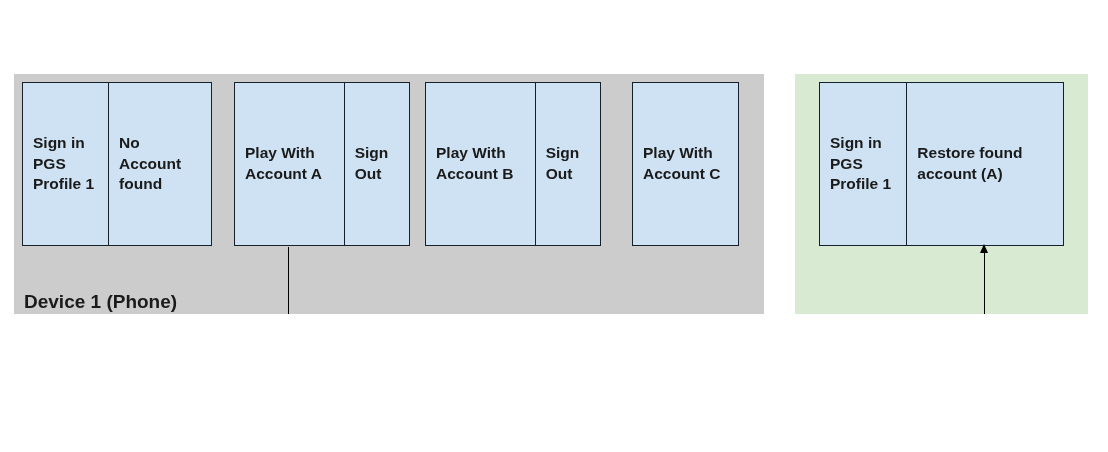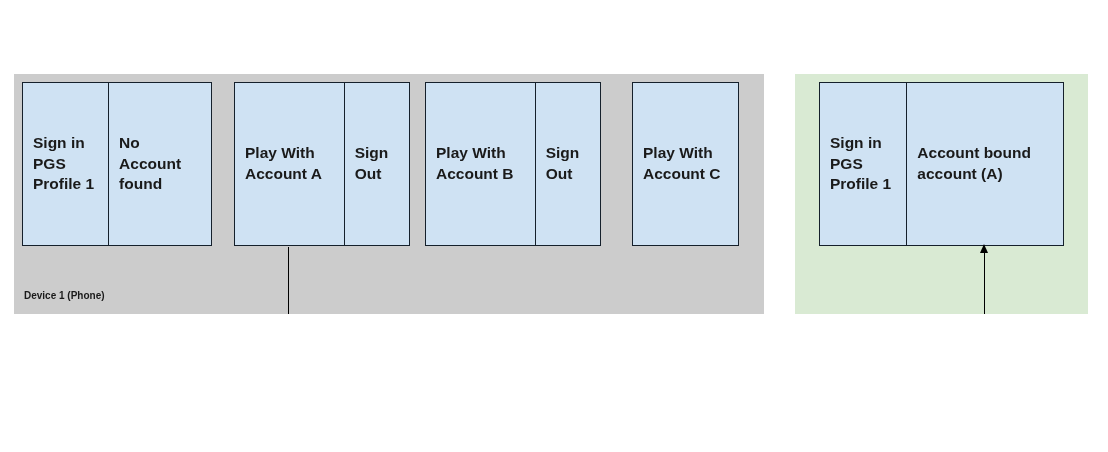--- a/index.html
+++ b/index.html
@@ -33,22 +33,22 @@
   .device-pc {
     left: 795px;
     top: 74px;
     width: 293px;
     height: 240px;
     background: #d9ead3;
   }
   .device-label {
     position: absolute;
     left: 10px;
-    bottom: 12px;
-    font-size: 10px;
+    bottom: 0;
+    font-size: 19px;
     color: #1a1a1a;
     white-space: nowrap;
     line-height: 1.2;
   }
 
   
   .state-group {
     position: absolute;
     box-sizing: border-box;
     display: flex;
@@ -168,21 +168,21 @@
 
   <div class="device device-pc">
 
     <div class="state-group" id="g5">
       <div class="state-cell c0">
         <span>Sign in
 PGS
 Profile 1</span>
       </div>
       <div class="state-cell c1">
-        <span>Account bound
+        <span>Restore found
 account (A)</span>
       </div>
     </div>
 
   </div>
 
   <div class="connector conn-vline" style="left:288px; top:247px; height:67px;"></div>
 
   <div class="connector conn-vline" style="left:984px; top:250px; height:64px;"></div>
   <div class="arrow-head" style="left:980px; top:244px;"></div>

